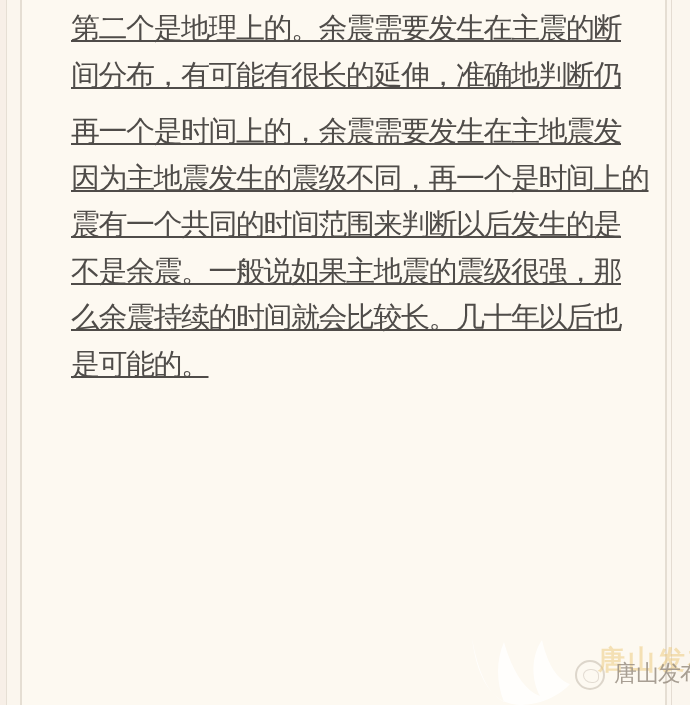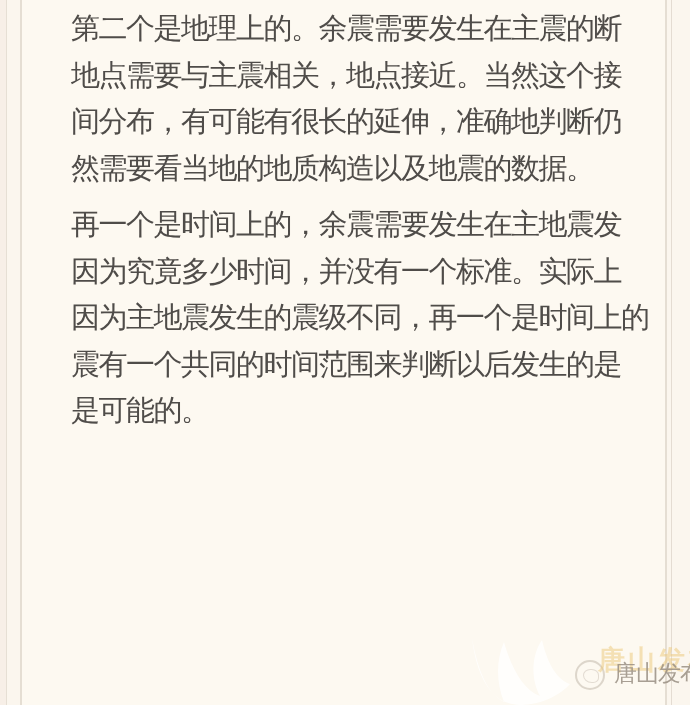--- a/index.html
+++ b/index.html
@@ -44,21 +44,21 @@
     position: absolute;
     left: 71px;
     top: 5px;
     width: 560px;
     font-size: 29px;
     line-height: 46.5px;
     letter-spacing: -1.5px;
     font-weight: 500;
   }
   .para + .para { margin-top: 10px; }
-  .line { white-space: nowrap; }
+  .line { white-space: nowrap; text-decoration: underline; }
   .watermark {
     position: absolute;
     left: 468px;
     top: 638px;
     width: 230px;
     height: 67px;
   }
   .wm-swoosh {
     position: absolute;
     left: 0; top: 0;
@@ -105,29 +105,28 @@
   <div class="edge-strip"></div>
   <div class="card"></div>
   <div class="vline l1"></div>
   <div class="vline l2"></div>
   <div class="vline r1"></div>
   <div class="vline r2"></div>
 
   <div class="article" style="color: rgb(79, 76, 73);">
       <div class="para">
         <div class="line">第二个是地理上的。余震需要发生在主震的断</div>
-        <div class="line">地点需要与主震相关，地点接近。当然这个接</div>
         <div class="line">间分布，有可能有很长的延伸，准确地判断仍</div>
-        <div class="line">然需要看当地的地质构造以及地震的数据。</div>
       </div>
       <div class="para">
         <div class="line">再一个是时间上的，余震需要发生在主地震发</div>
-        <div class="line">因为究竟多少时间，并没有一个标准。实际上</div>
         <div class="line">因为主地震发生的震级不同，再一个是时间上的</div>
         <div class="line">震有一个共同的时间范围来判断以后发生的是</div>
+        <div class="line">不是余震。一般说如果主地震的震级很强，那</div>
+        <div class="line">么余震持续的时间就会比较长。几十年以后也</div>
         <div class="line">是可能的。</div>
       </div>
     </div>
 
   <div class="watermark">
     <svg class="wm-swoosh" width="104" height="67" viewBox="0 0 104 67">
       <path d="M4,0 C10,34 20,56 36,64 C28,44 28,22 36,4
                C44,32 56,52 72,58 C62,40 64,16 74,2
                C80,28 90,42 102,46 C90,60 64,70 44,66
                C22,62 8,36 4,0 Z" fill="#ffffff" opacity="0.8"></path>

